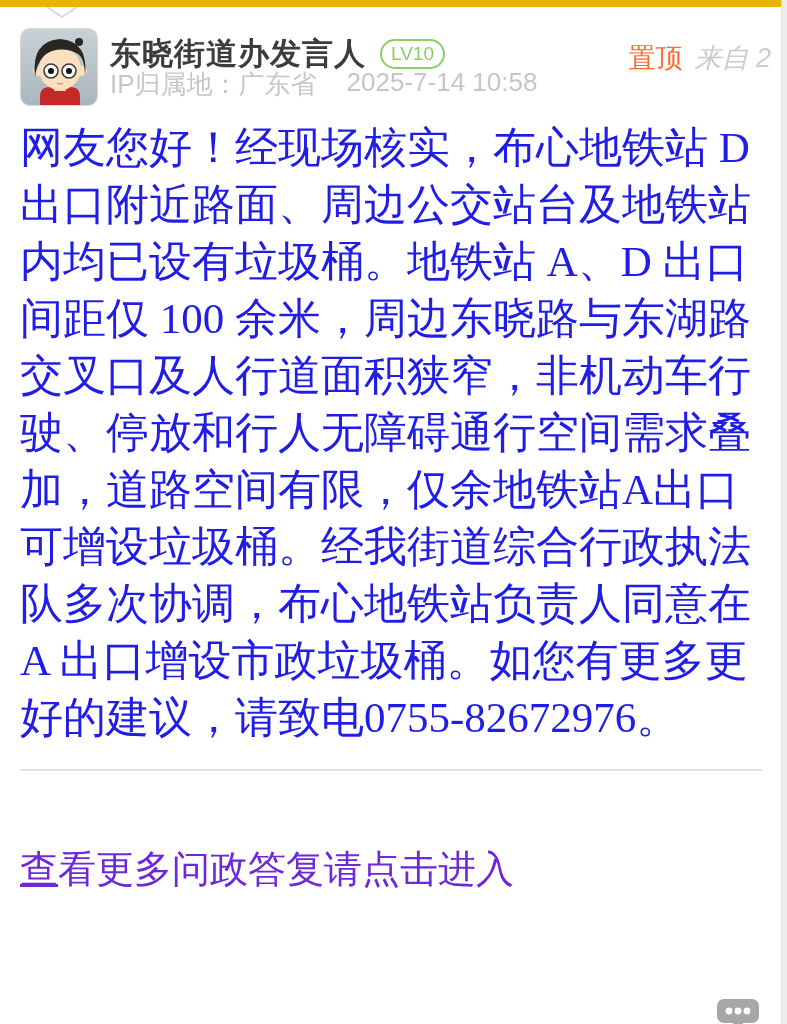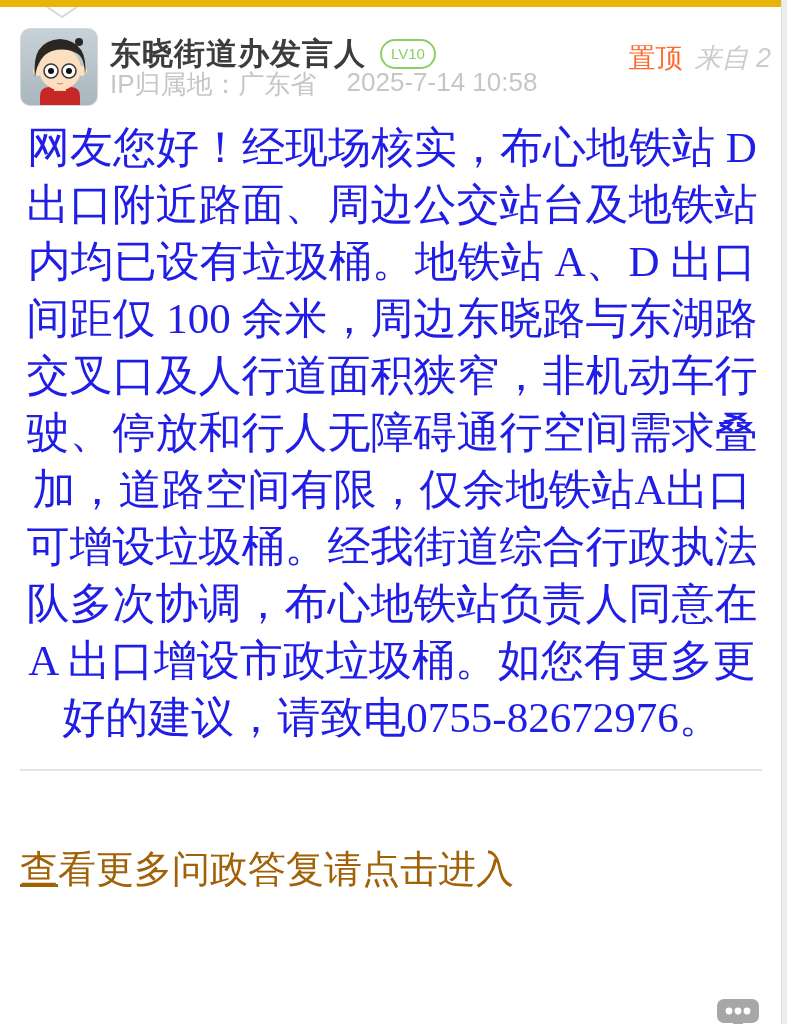--- a/index.html
+++ b/index.html
@@ -36,21 +36,21 @@
   }
   .username{
     font-size:31px;font-weight:bold;color:#3c3c3c;letter-spacing:1px;
     white-space:nowrap;
   }
   .level-badge{
     margin-left:14px;
     display:inline-block;
     border:2px solid #8bcf63;color:#8bcf63;
     border-radius:16px;
-    font-size:15px;line-height:26px;
+    font-size:19px;line-height:26px;
     padding:0 9px;
     font-weight:normal;
     white-space:nowrap;
   }
   .meta-row{
     position:absolute;left:110px;top:60px;
     font-size:26px;color:#c6c6c6;
     display:flex;gap:30px;white-space:nowrap;
   }
   .pin-group{
@@ -59,31 +59,31 @@
     white-space:nowrap;
   }
   .pin-label{color:#ff6a2c;}
   .source-label{color:#cccccc;font-style:italic;}
   
   .post-body{
     position:absolute;left:20px;top:112px;width:744px;
     font-family:"Liberation Serif","DejaVu Serif",serif;
     font-size:43px;line-height:57px;
     color:#201de6;
-    text-align:center;
+    text-align:left;
     word-break:break-word;
   }
   .divider{
     position:absolute;left:20px;top:762px;width:742px;height:2px;
     background:#e4e4e4;
   }
   .more-link{
     position:absolute;left:20px;top:838px;
     font-size:38px;line-height:48px;
-    color:#a16207;
+    color:#6d28d9;
     cursor:pointer;
     white-space:nowrap;
   }
   .more-link .u{text-decoration:underline;}
   .comment-bubble{
     position:absolute;left:717px;top:992px;width:42px;height:32px;
     cursor:pointer;
   }
 </style>
 </head>

